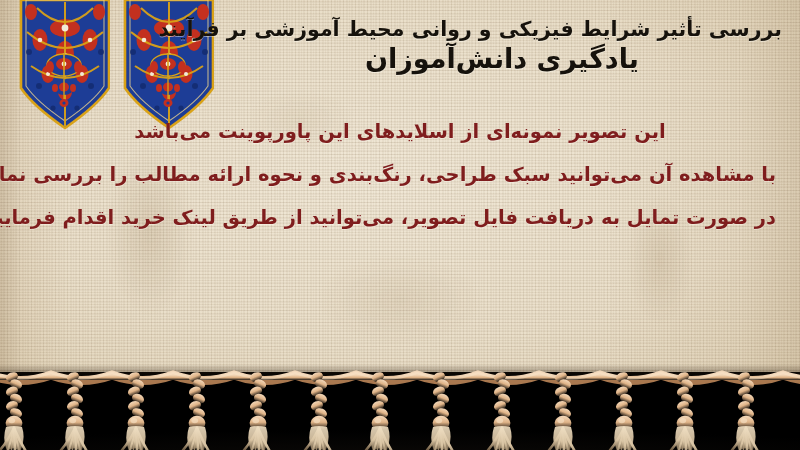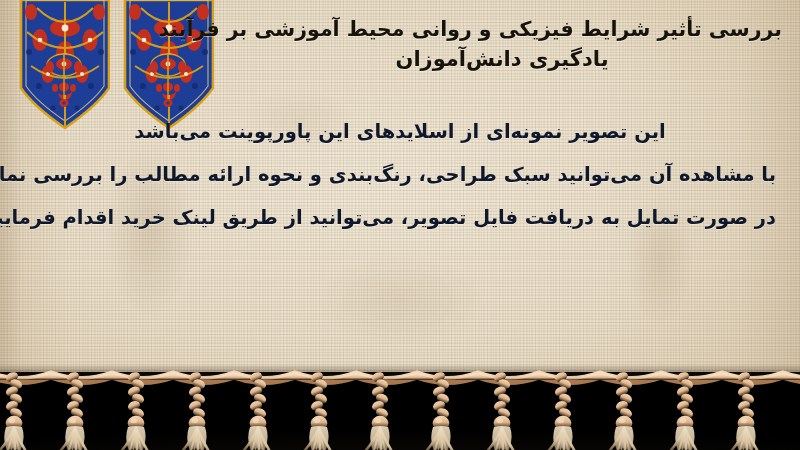--- a/index.html
+++ b/index.html
@@ -108,29 +108,29 @@
     text-align: center;
     color: #16120c;
     font-size: 20.5px;
     line-height: 30px;
     font-weight: 700;
     letter-spacing: 0px;
     text-shadow: 0 1px 0 rgba(255,252,244,0.42);
     direction: rtl;
   }
   .title-line { display: block; white-space: nowrap; }
-  .title-line.second { font-size: 21px; }
+  .title-line.second { font-size: 27px; }
 
   .body {
     position: absolute;
     top: 110px;
     right: 24px;
     width: 752px;
     text-align: center;
-    color: #0f172a;
+    color: #7f1d1d;
     direction: rtl;
   }
   .body-line {
     display: block;
     font-size: 19.5px;
     line-height: 43px;
     font-weight: 700;
     white-space: nowrap;
     text-shadow: 0 1px 0 rgba(255,252,244,0.40);
   }

